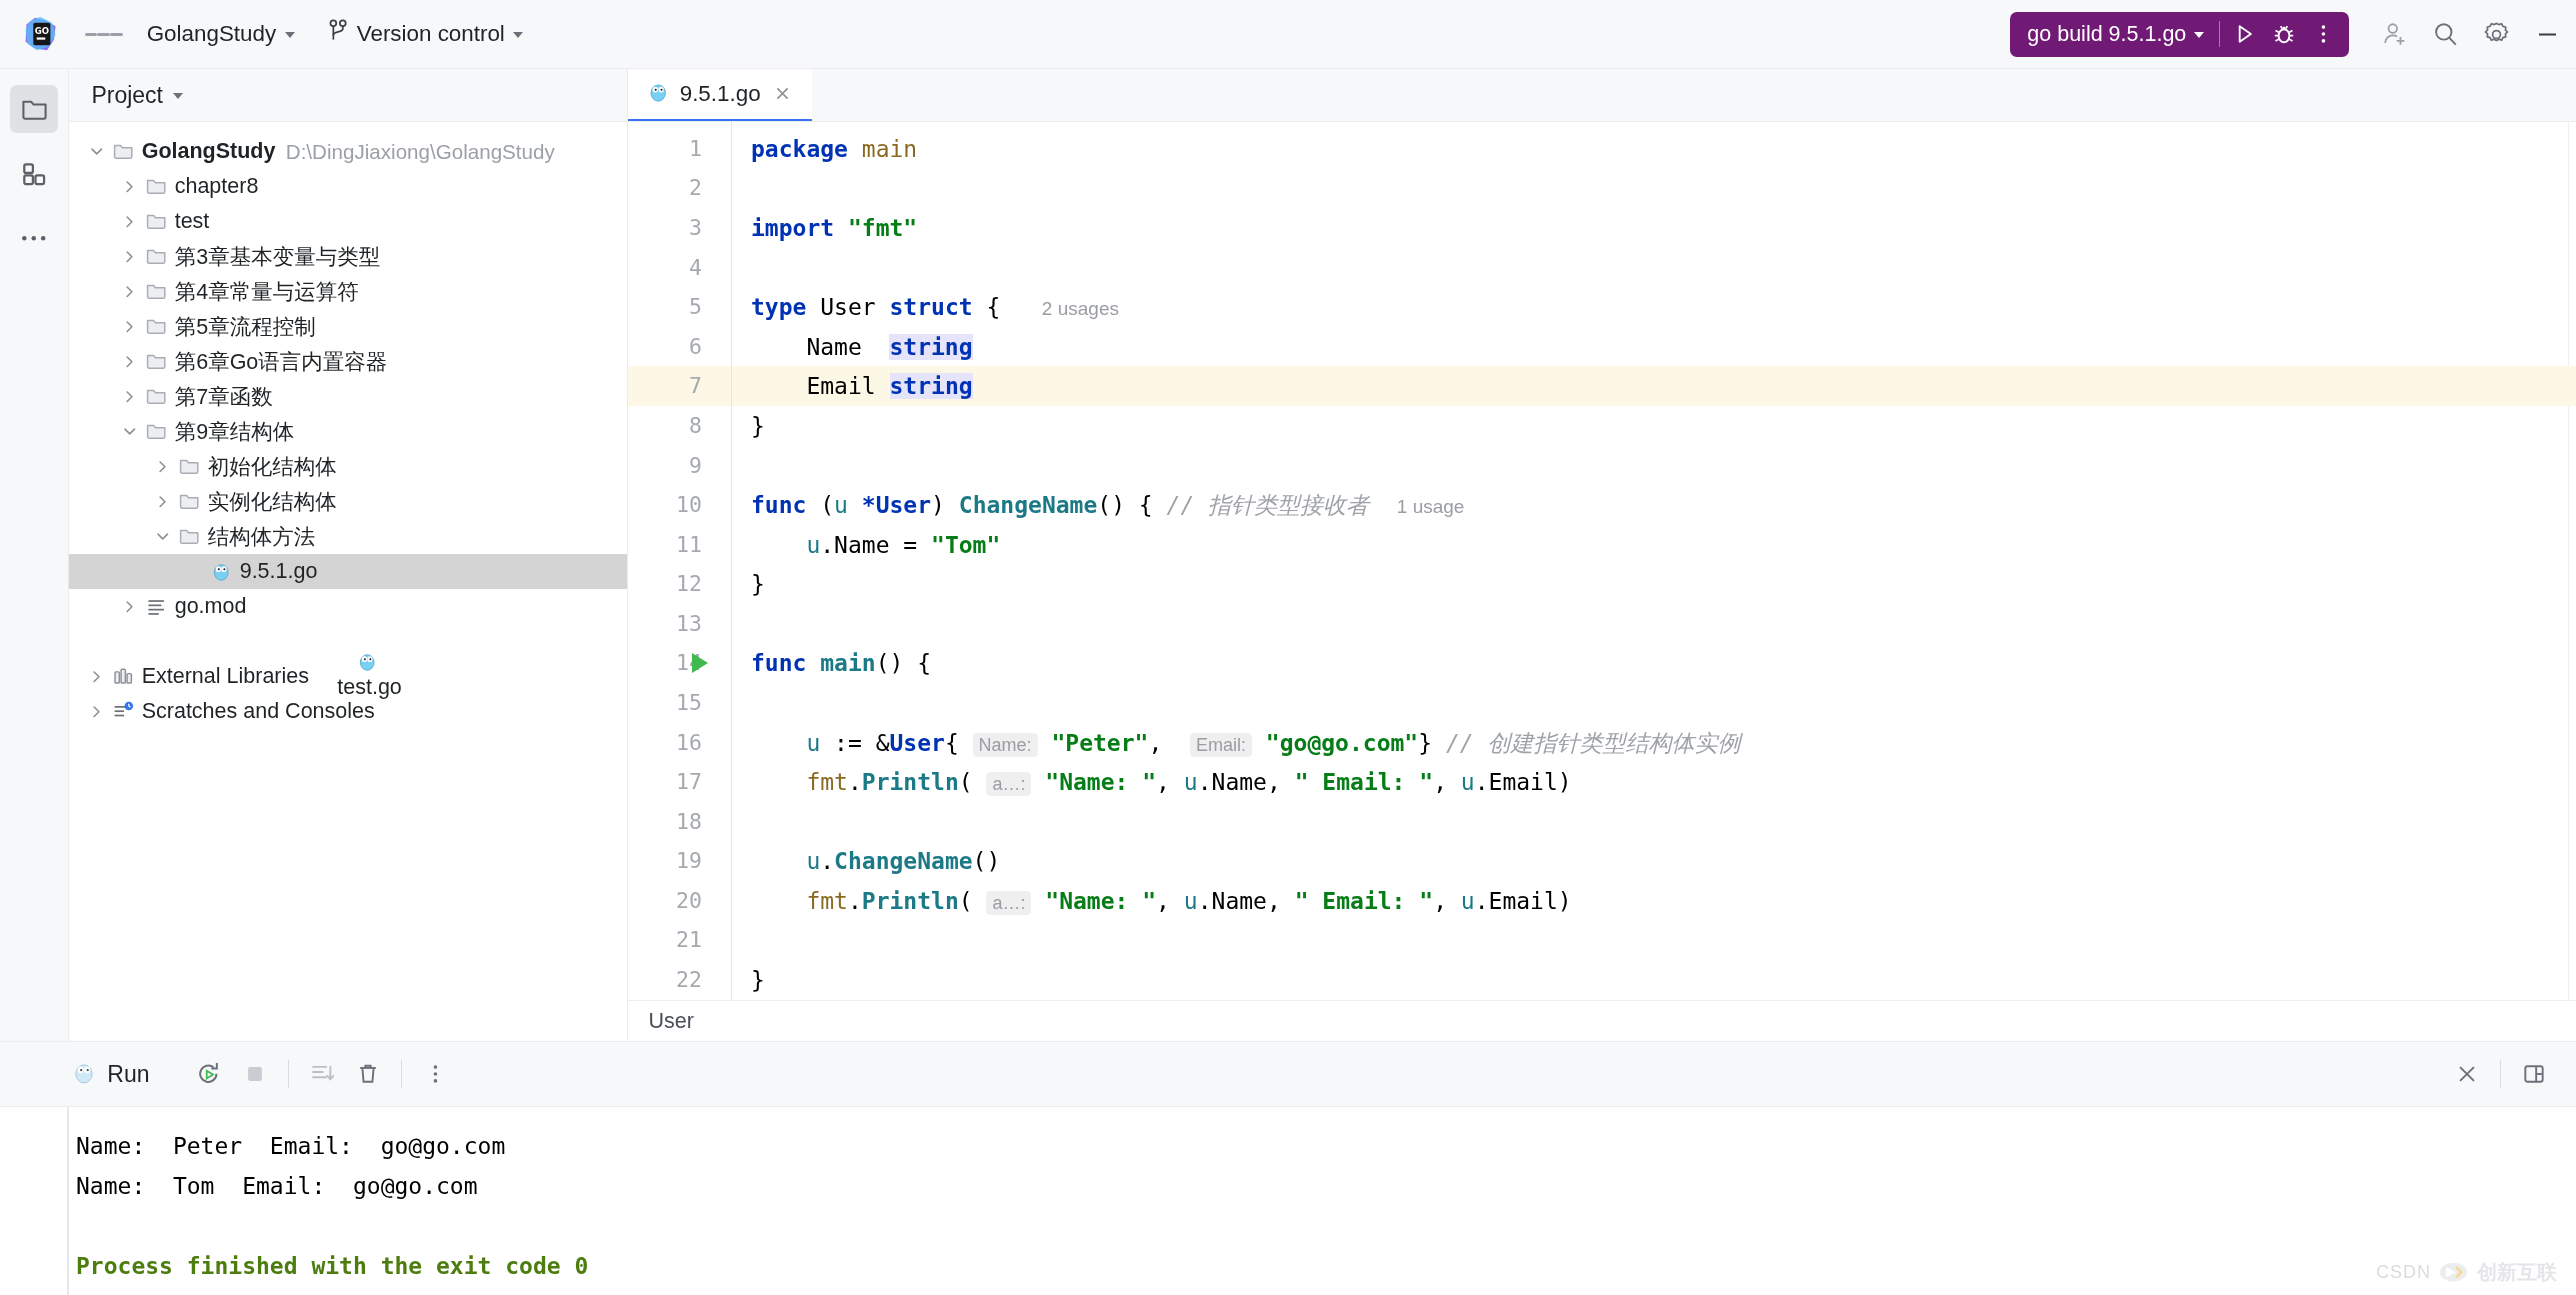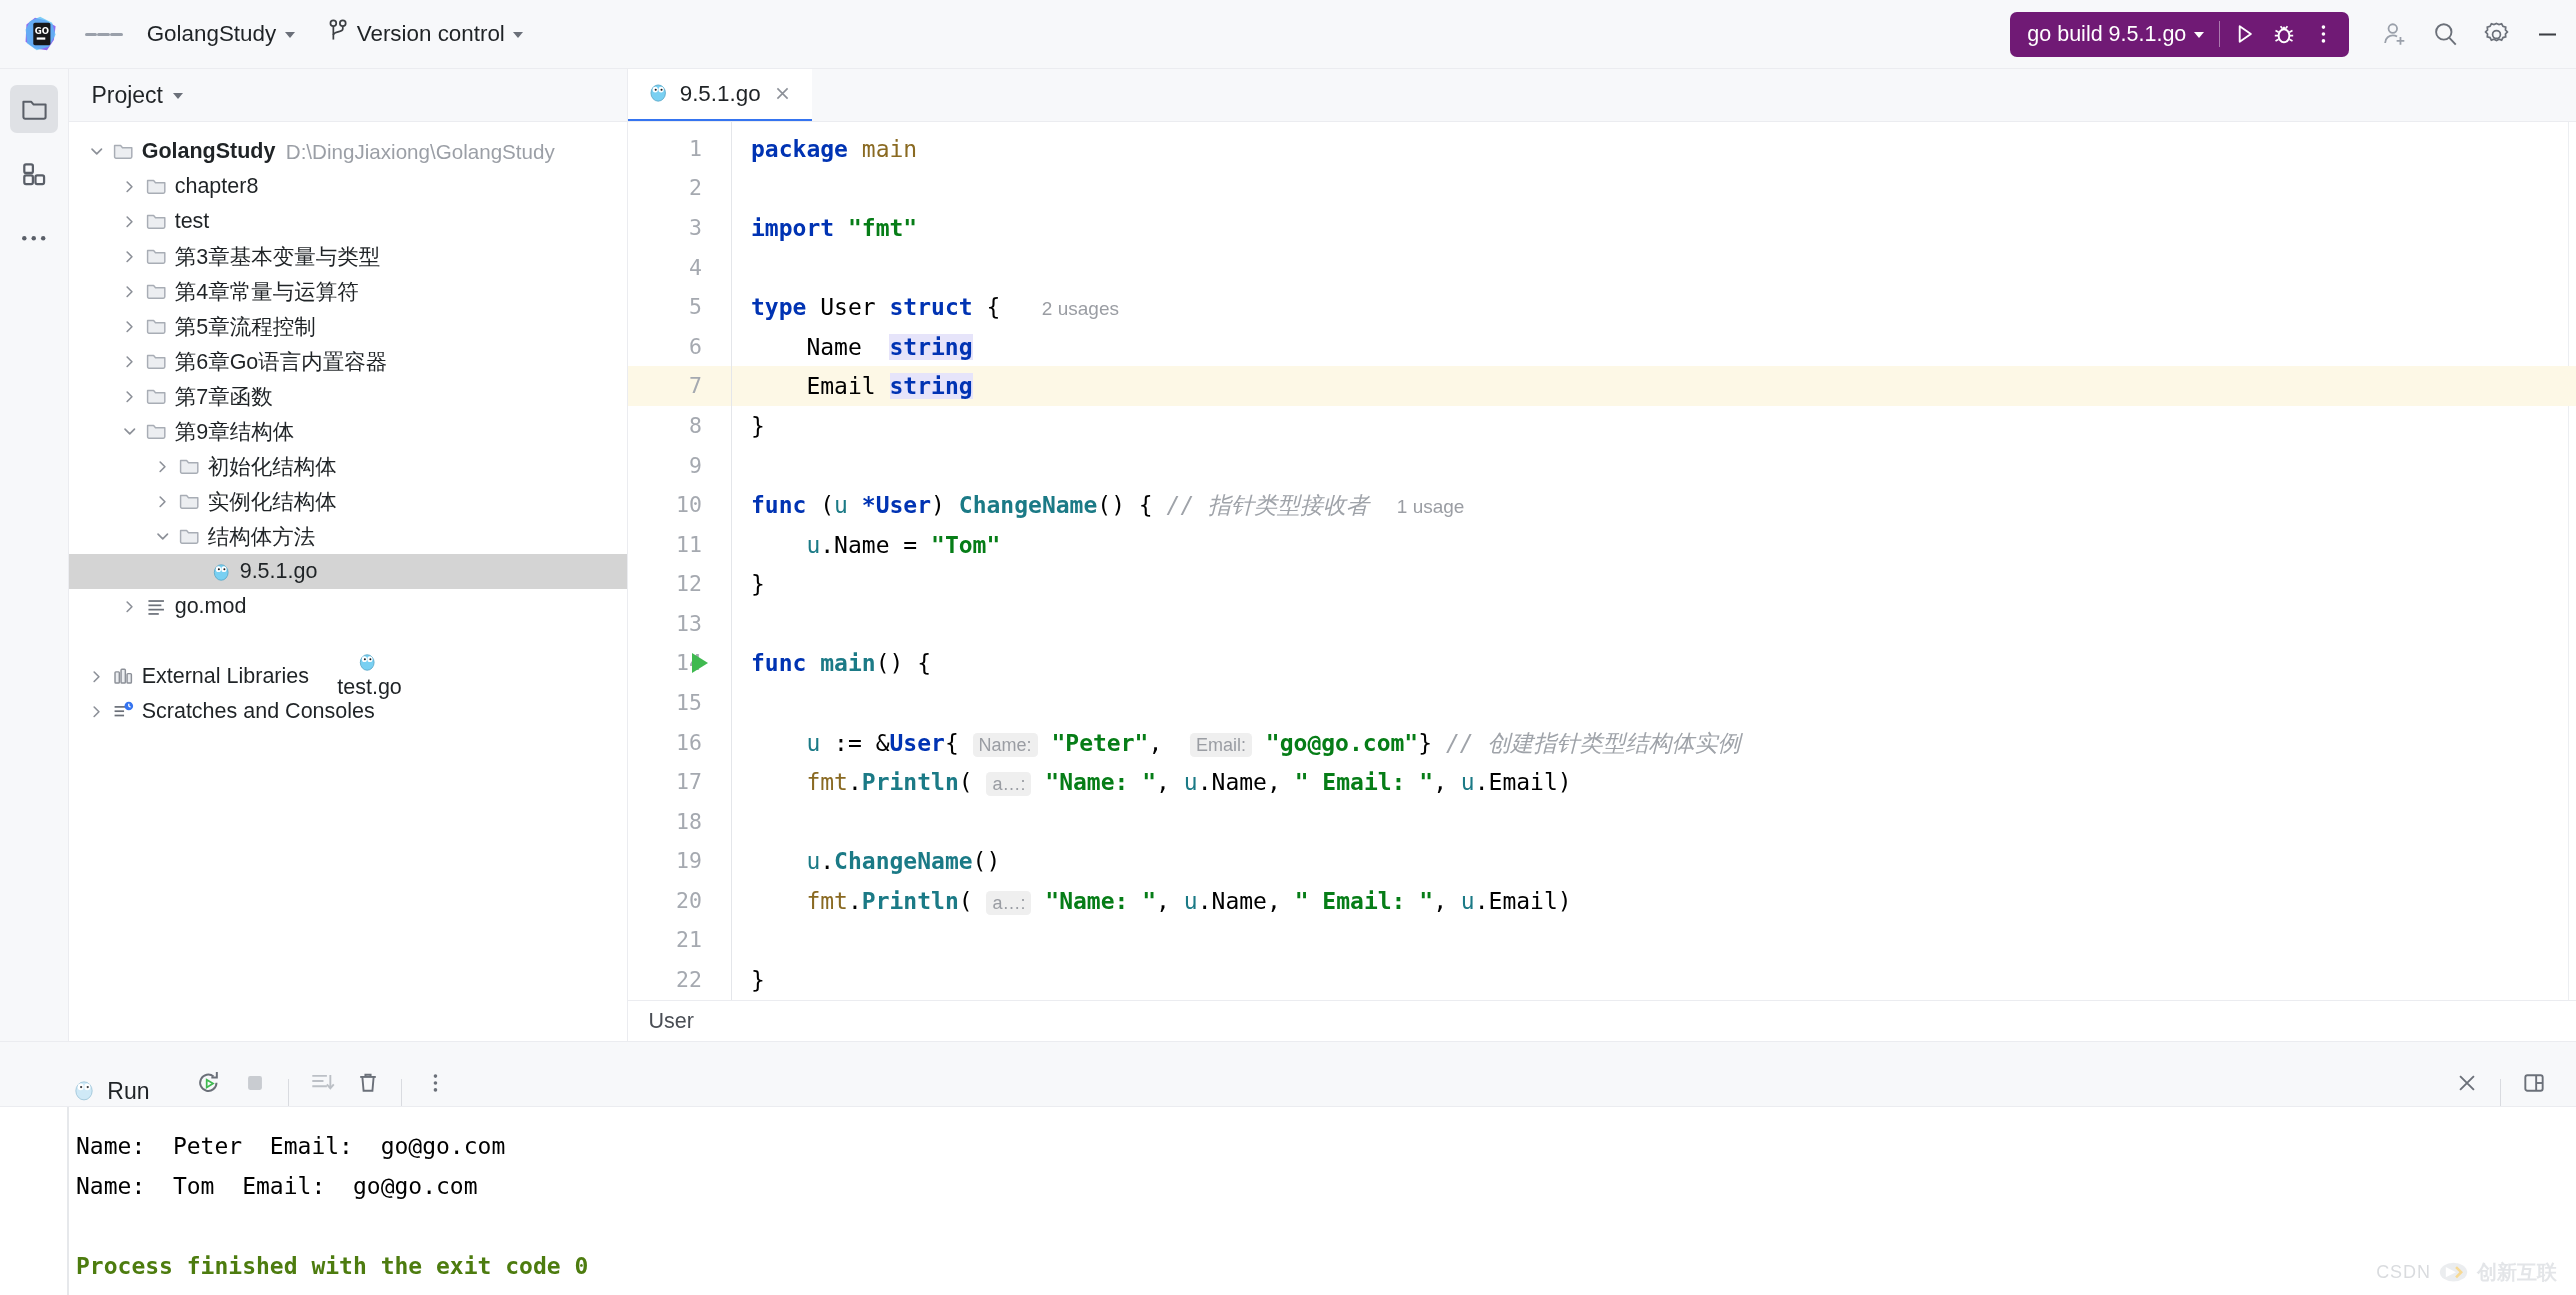--- a/index.html
+++ b/index.html
@@ -125,21 +125,21 @@
   .breadcrumb {
     height:41px; background:#ffffff; border-top:0.9px solid #ebecf0;
     display:flex; align-items:center; padding-left:20.6px;
   }
   .bc-item { font-size:21.5px; color:#4a4e55; cursor:pointer; }
 
   .right-margin { position:absolute; top:0; bottom:0; left:1836px; width:0.9px; background:#eceef1; }
 
   
   .runwin { position:absolute; top:1041px; left:0; width:2576px; height:255px; background:#ffffff; border-top:0.9px solid #ebecf0; }
-  .run-header { height:65px; background:#f7f8fa; display:flex; align-items:flex-end; border-bottom:0.9px solid #ebecf0; }
+  .run-header { height:65px; background:#f7f8fa; display:flex; align-items:center; border-bottom:0.9px solid #ebecf0; }
   .run-title { display:flex; align-items:center; gap:10.3px; margin-left:71px; }
   .run-title-text { font-size:23px; color:#1f2326; }
   .rh-btn { width:46px; height:46px; display:flex; align-items:center; justify-content:center; border-radius:5.2px; cursor:pointer; }
   .rh-sep { width:0.9px; height:27.5px; background:#d9dbe0; margin:0 10.3px; }
   .console { position:relative; padding:19px 0 0 76px; }
   .cline { font-family:"DejaVu Sans Mono", monospace; font-size:23px; color:#000000; height:40px; line-height:40px; white-space:pre; }
   .cline.exit { color:#4d7c0f; font-weight:bold; }
   .console-rail { position:absolute; top:0; left:67px; width:1.7px; height:255px; background:#e6e8eb; }
 
   .watermark { position:absolute; right:19px; bottom:10.3px; display:flex; align-items:center; gap:8.6px; opacity:0.5; }

